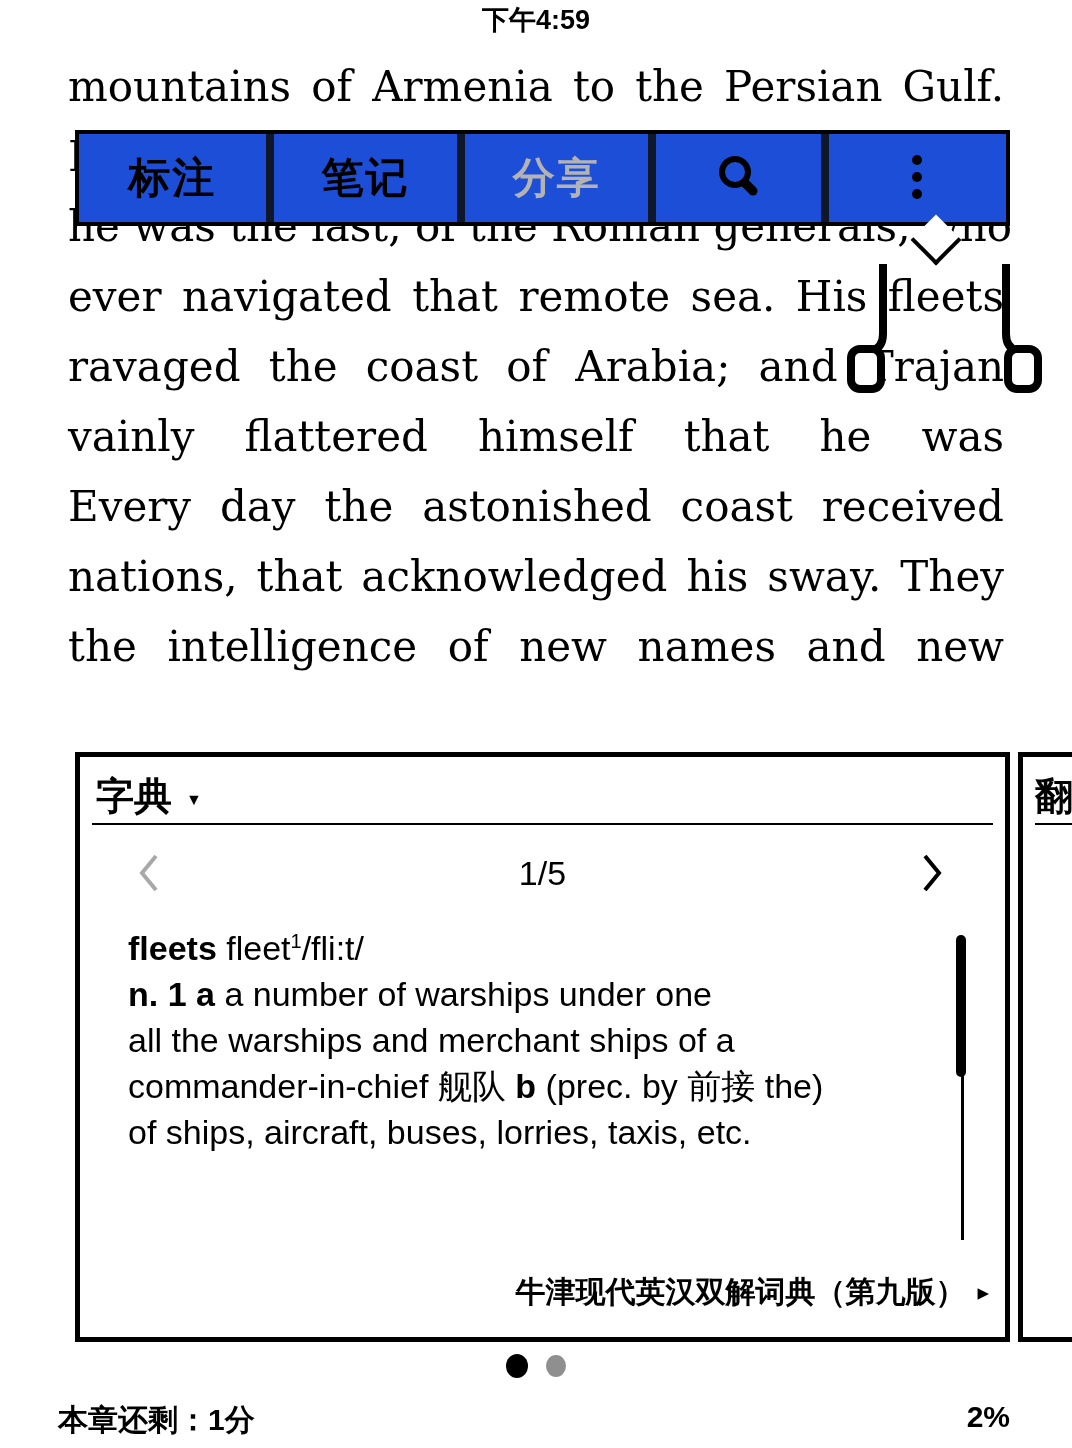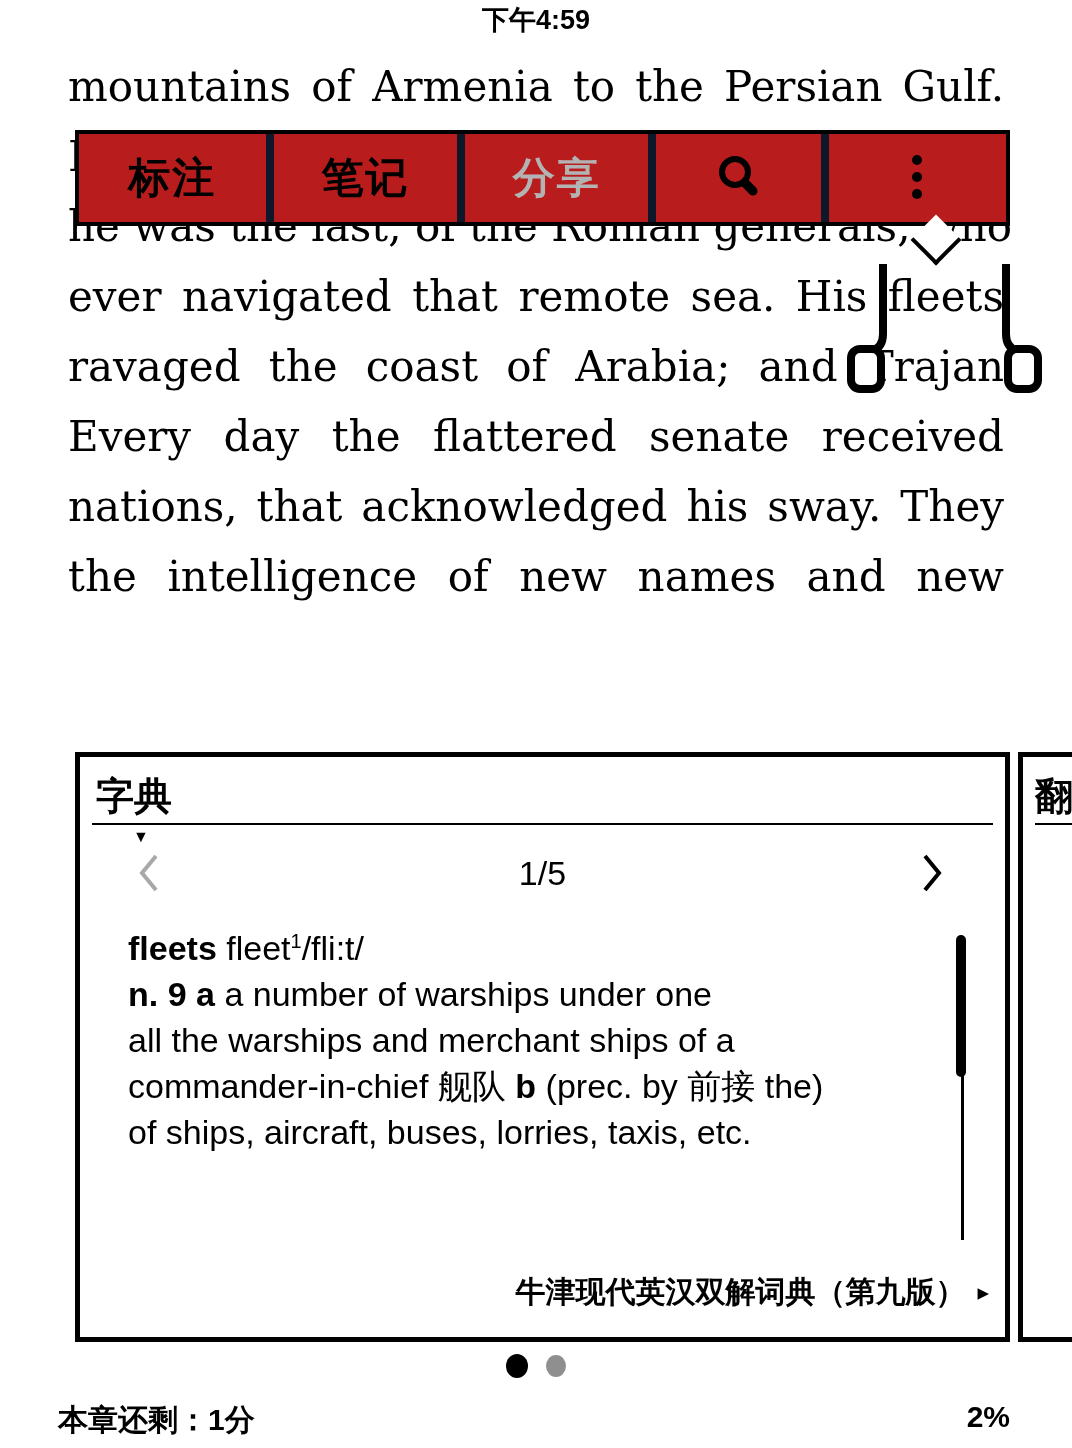--- a/index.html
+++ b/index.html
@@ -25,41 +25,41 @@
     height:70px; line-height:70px; font-size:42px;
     text-align:justify; text-align-last:justify; white-space:nowrap;
   }
 
   
   .sel-overlay { position:absolute; left:0; top:0; z-index:5; }
 
   
   .toolbar {
     position:absolute; left:75px; top:130px; width:935px; height:96px;
-    background:#b91c1c; border:4px solid #000; z-index:30;
+    background:#1d4ed8; border:4px solid #000; z-index:30;
     display:flex; align-items:stretch;
   }
   .tb-cell {
     display:flex; align-items:center; justify-content:center;
     font-size:42px; font-weight:700; letter-spacing:2px;
   }
   .tb-cell + .tb-cell { border-left:8px solid #0f172a; }
   .tb-cell.disabled { color:#b3b3b3; }
   .tb-tail {
     position:absolute; left:918px; top:222px; width:36px; height:36px;
     background:#fff; transform:rotate(45deg);
     border-right:4px solid #000; border-bottom:4px solid #000; z-index:31;
   }
 
   
   .dict {
     position:absolute; left:75px; top:752px; width:935px; height:590px;
     background:#fff; border:5px solid #000; z-index:20;
   }
-  .dict-header { position:absolute; top:14px; left:16px; display:flex; align-items:center;flex-direction:column; }
+  .dict-header { position:absolute; top:14px; left:16px; display:flex; align-items:center; }
   .dict-title { font-size:38px; font-weight:700; }
   .caret-down { font-size:16px; margin-left:14px; margin-top:6px; }
   .dict-hr { position:absolute; top:66px; left:12px; right:12px; border-top:2px solid #000; }
   .pager { position:absolute; top:88px; left:0; right:0; height:56px; }
   .pager-count {
     position:absolute; left:0; right:0; top:0; height:56px; line-height:56px;
     text-align:center; font-size:34px; font-weight:400;
   }
   .pager-prev { position:absolute; left:58px; top:8px; }
   .pager-next { position:absolute; right:62px; top:8px; }
@@ -98,21 +98,22 @@
 <div id="screen">
 
   <div class="status-time">下午4:59</div>
 
   <div class="reader-text">
     <div class="line">mountains of Armenia to the Persian Gulf.</div>
     <div class="line">He enjoyed the honour of being the first, as</div>
     <div class="line">he was the last, of the Roman generals, who</div>
     <div class="line">ever navigated that remote sea. His fleets</div>
     <div class="line">ravaged the coast of Arabia; and Trajan</div>
-    <div class="line">Every day the flattered senate received</div>
+    <div class="line">vainly flattered himself that he was</div>
+    <div class="line">Every day the astonished coast received</div>
     <div class="line">nations, that acknowledged his sway. They</div>
     <div class="line">the intelligence of new names and new</div>
   </div>
 
   <svg class="sel-overlay" width="1072" height="460" viewBox="0 0 1072 460">
     <g>
       <path d="M883 264 L883 334 Q883 348 871 351" fill="none" stroke="#000" stroke-width="8"></path>
       <rect x="851" y="349" width="30" height="40" rx="9" fill="#fff" stroke="#000" stroke-width="8"></rect>
     </g>
     <g>
@@ -157,21 +158,21 @@
       <div class="pager-count">1/5</div>
       <div class="pager-next">
         <svg width="22" height="40" viewBox="0 0 22 40">
           <polyline points="4,3 18,20 4,37" fill="none" stroke="#000" stroke-width="4"></polyline>
         </svg>
       </div>
     </div>
 
     <div class="def">
         <div class="def-line"><span class="b">fleets</span><span> fleet</span><span class="sup">1</span><span>/fli:t/</span></div>
-        <div class="def-line"><span class="b">n. 9 a</span><span> a number of warships under one</span></div>
+        <div class="def-line"><span class="b">n. 1 a</span><span> a number of warships under one</span></div>
         <div class="def-line"><span>all the warships and merchant ships of a</span></div>
         <div class="def-line"><span>commander-in-chief 舰队 </span><span class="b">b</span><span> (prec. by 前接 the)</span></div>
         <div class="def-line"><span>of ships, aircraft, buses, lorries, taxis, etc.</span></div>
       </div>
 
     <div class="scroll-track"></div>
     <div class="scroll-thumb"></div>
 
     <div class="dict-source">
       <span>牛津现代英汉双解词典（第九版）</span>

